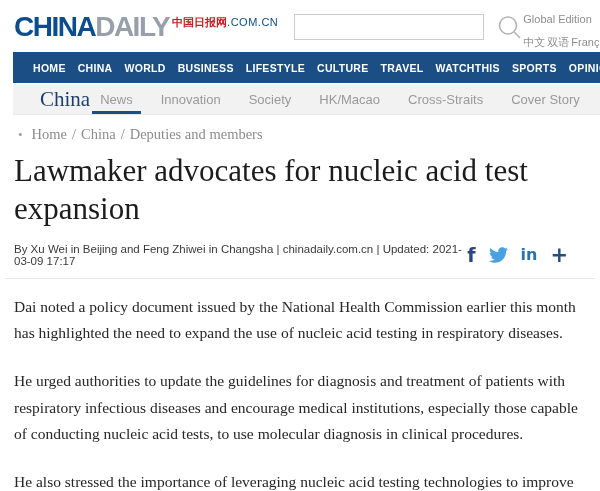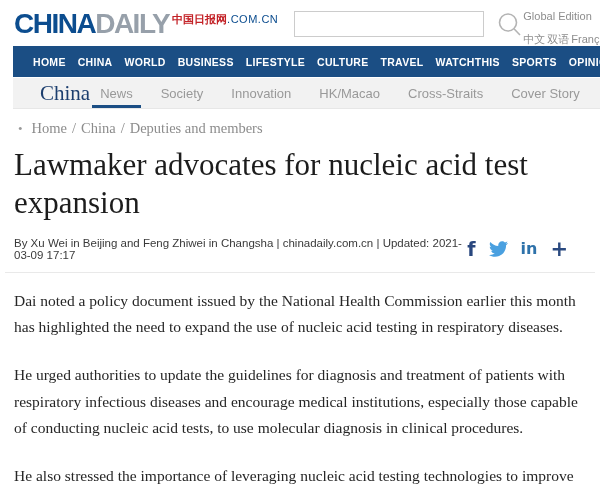--- a/index.html
+++ b/index.html
@@ -11,21 +11,21 @@
     background: #ffffff;
     overflow: hidden;
     font-family: "Liberation Sans", sans-serif;
   }
 
   
   .top-header {
     display: flex;
     align-items: center;
     padding: 9px 4px 7px 14px;
-    height: 46px;
+    height: 52px;
   }
   .logo { display: flex; align-items: flex-start; cursor: pointer; }
   .logo-main {
     font-family: "Liberation Sans", sans-serif;
     font-weight: bold;
     font-size: 28px;
     letter-spacing: -1.5px;
     line-height: 28px;
   }
   .logo-china { color: #0c4d8f; }
@@ -242,22 +242,22 @@
     <span class="nav-item">WATCHTHIS</span>
     <span class="nav-item">SPORTS</span>
     <span class="nav-item">OPINION</span>
 
   </div>
 
   <div class="subnav">
     <span class="subnav-section">China</span>
     <div class="subnav-tabs">
       <span class="subnav-tab active">News</span>
+      <span class="subnav-tab">Innovation</span>
       <span class="subnav-tab">Society</span>
-      <span class="subnav-tab">Innovation</span>
       <span class="subnav-tab">HK/Macao</span>
       <span class="subnav-tab">Cross-Straits</span>
       <span class="subnav-tab">Cover Story</span>
       <span class="subnav-tab">Photo</span>
 
     </div>
   </div>
 
   <div class="breadcrumb">
     <span class="bullet">•</span>

